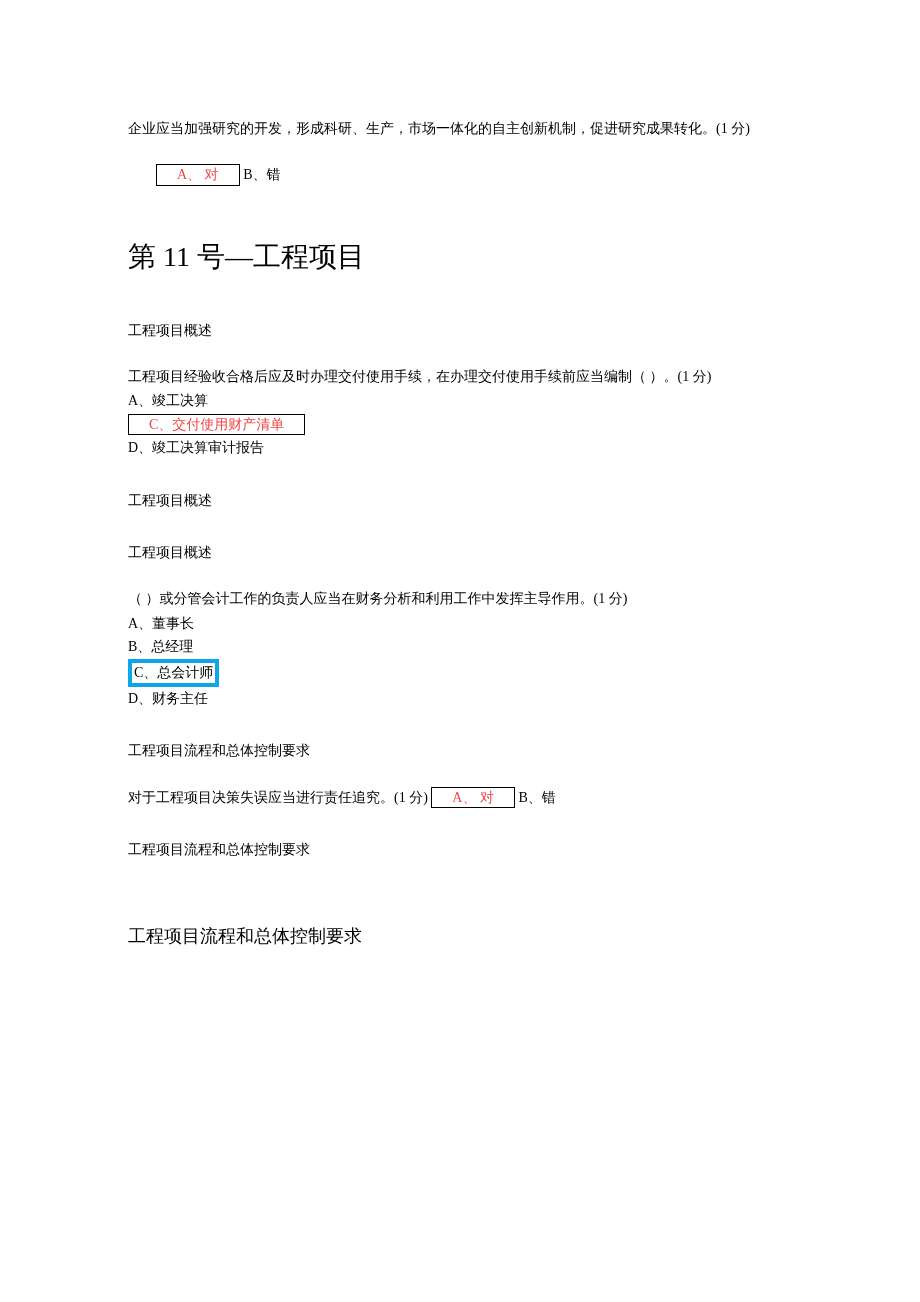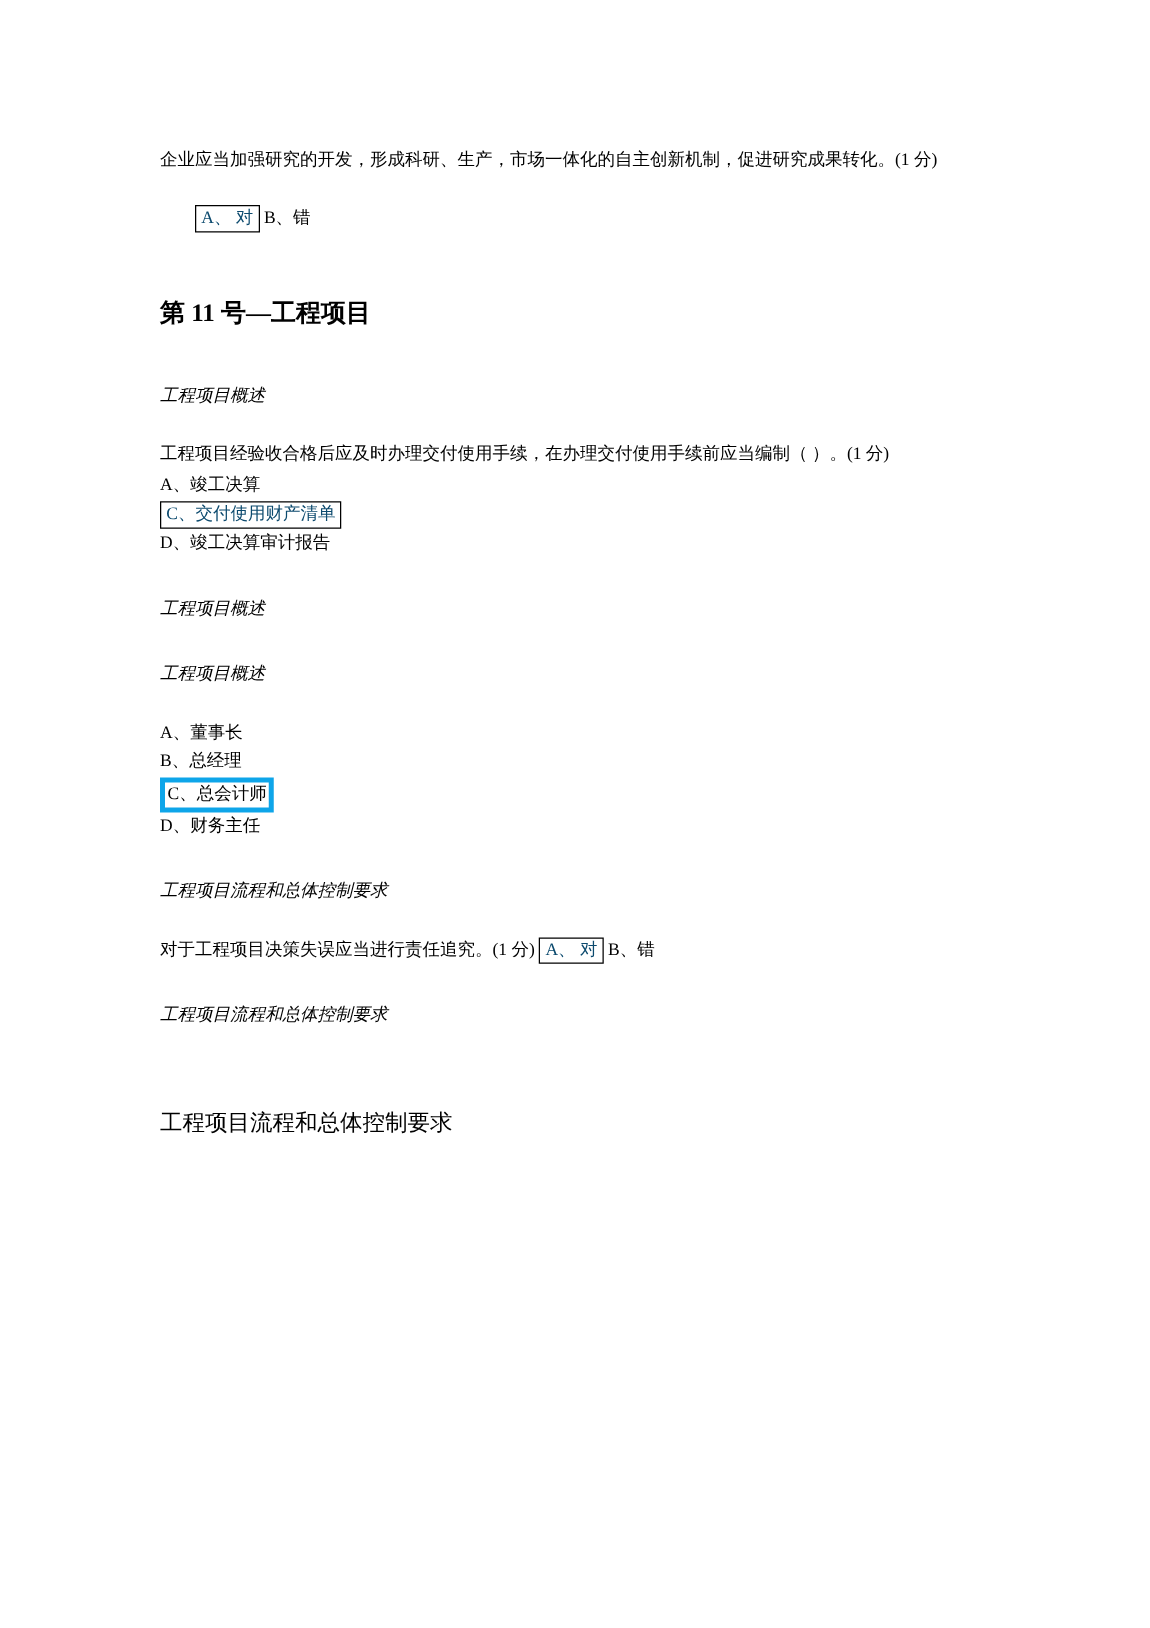--- a/index.html
+++ b/index.html
@@ -21,51 +21,50 @@
       margin-bottom: 28px;
     }
     .q-text {
       margin-bottom: 2px;
     }
     .tf-line {
       margin-top: 24px;
     }
     .boxed {
       border: 1px solid #000;
-      color: #0c4a6e;
-      padding: 0 4px;
+      color: #ef4444;
+      padding: 0 20px;
       display: inline-block;
       line-height: 1.4;
     }
     .boxed-black {
       border: 4px solid #0ea5e9;
       padding: 0 2px;
       display: inline-block;
       line-height: 1.4;
     }
     .plain {
       display: inline;
     }
     .section-h1 {
-      font-size: 20px;
-      font-weight: bold;
+      font-size: 28px;
+      font-weight: normal;
       margin-top: 48px;
       margin-bottom: 40px;
     }
     .section-h2 {
       font-size: 18px;
       font-weight: normal;
       margin-top: 60px;
       margin-bottom: 10px;
     }
     .sub-title {
       font-size: 14px;
       margin-bottom: 24px;
       margin-top: 30px;
-      font-style: italic;
     }
     .option-line {
       margin-bottom: 1px;
     }
     .inline-box {
       display: inline-block;
       vertical-align: baseline;
     }
     .indent-tf {
       margin-left: 28px;
@@ -93,20 +92,21 @@
   <div class="option-line"><span class="boxed">C、交付使用财产清单</span></div>
   <div class="option-line">D、竣工决算审计报告</div>
 </div>
 
 <div class="question-block gap-before-sec">
   <div class="sub-title">工程项目概述</div>
 </div>
 
 <div class="question-block gap-before-sec">
   <div class="sub-title">工程项目概述</div>
+  <div class="q-text">（ ）或分管会计工作的负责人应当在财务分析和利用工作中发挥主导作用。(1 分)</div>
   <div class="option-line">A、董事长</div>
   <div class="option-line">B、总经理</div>
   <div class="option-line"><span class="boxed-black">C、总会计师</span></div>
   <div class="option-line">D、财务主任</div>
 </div>
 
 <div class="question-block gap-before-sec">
   <div class="sub-title">工程项目流程和总体控制要求</div>
   <div class="q-text">
     <span>对于工程项目决策失误应当进行责任追究。(1 分)   </span><span class="boxed inline-box"> A、  对 </span><span class="plain"> B、错</span>

